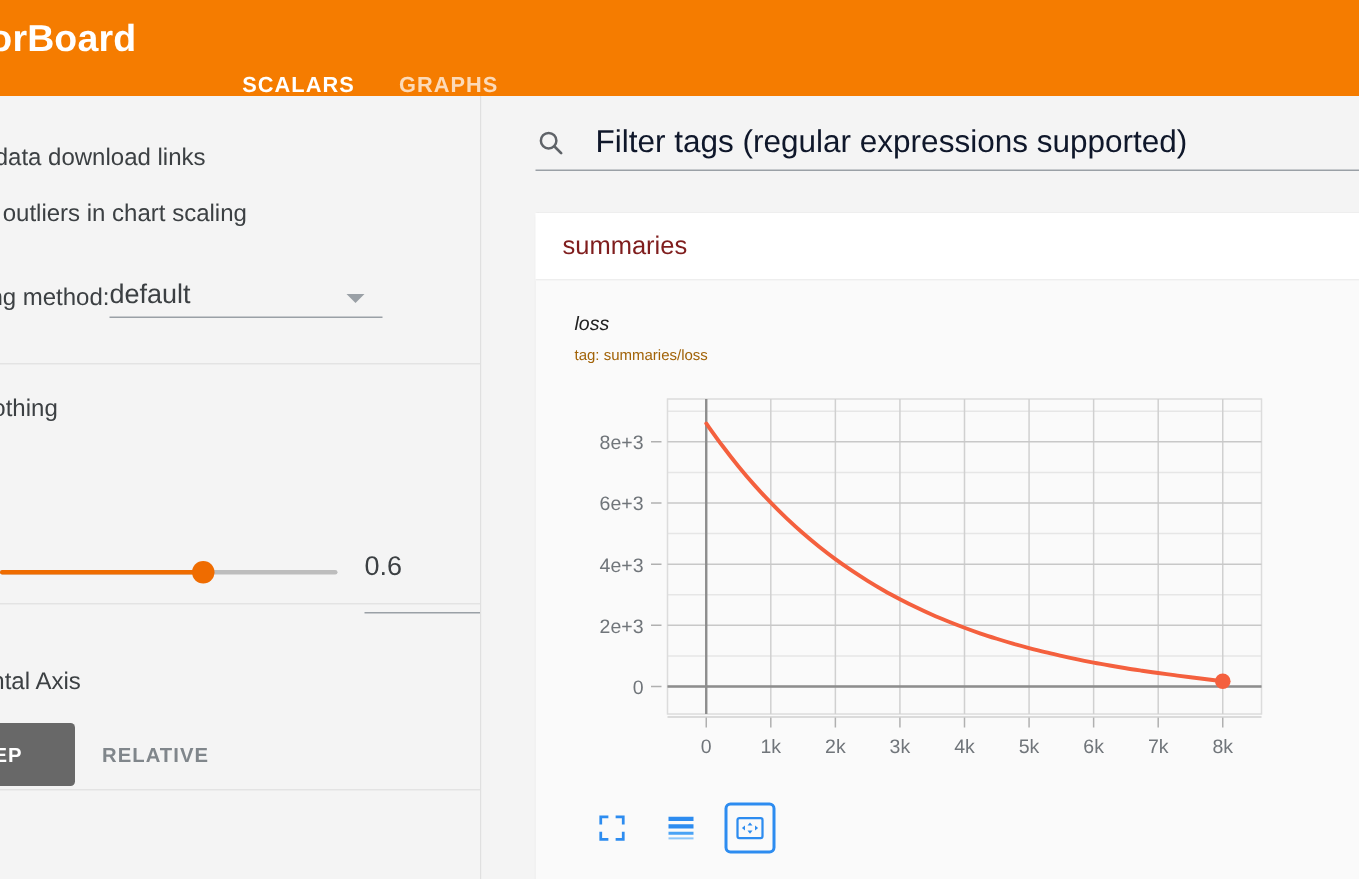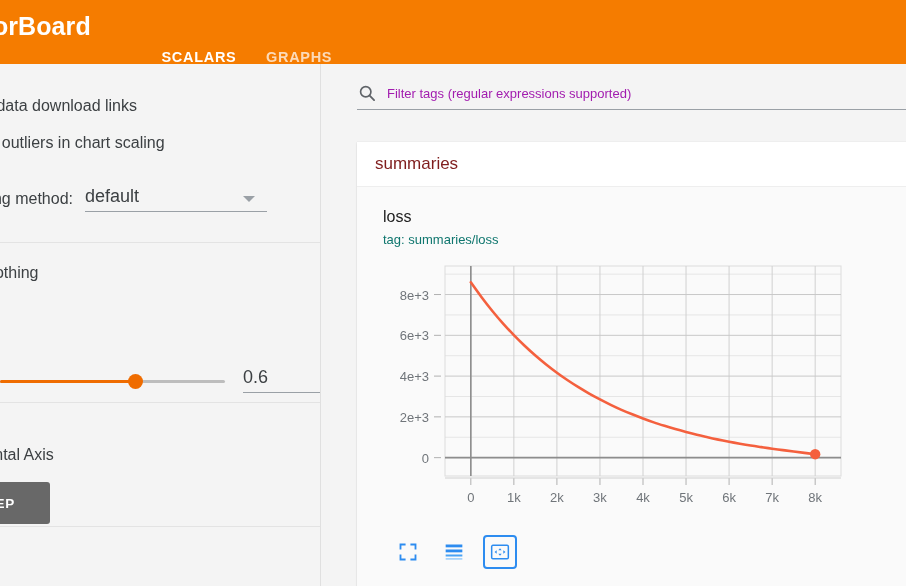--- a/index.html
+++ b/index.html
@@ -82,21 +82,20 @@
     align-items: flex-end;
   }
   #sort-label {
     font-size: 16px;
     color: #3c4043;
     white-space: nowrap;
     padding-bottom: 4px;
   }
   #sort-select {
     position: relative;
-    margin-left: 12px;
     width: 182px;
     border-bottom: 1px solid #9aa0a6;
     padding-bottom: 4px;
     display: flex;
     align-items: flex-start;
   }
   #sort-value {
     font-size: 18px;
     color: #3c4043;
     white-space: nowrap;
@@ -142,21 +141,21 @@
     width: 15px; height: 15px;
     border-radius: 50%;
     background: #ef6c00;
     cursor: pointer;
   }
   #smoothing-value-wrap {
     position: absolute;
     left: 243px; top: 303px;
     width: 78px;
     border-bottom: 1px solid #9aa0a6;
-    padding-bottom: 4px;
+    padding-bottom: 20px;
   }
   #smoothing-value {
     font-size: 18px;
     color: #3c4043;
   }
 
   #haxis-label { left: -52px; top: 382px; }
 
   #haxis-group {
     position: absolute;
@@ -202,23 +201,24 @@
     padding-bottom: 6px;
     display: flex;
     align-items: center;
   }
   #search-icon {
     width: 20px; height: 20px;
     margin-right: 10px;
     flex: none;
   }
   #tagfilter-text {
-    font-size: 13px;
-    color: #a21caf;
-    white-space: nowrap;
+    font-size: 21px;
+    color: #0f172a;
+    white-space: nowrap;
+    margin-left: 10px;
   }
 
   #card {
     position: absolute;
     left: 36px; top: 78px;
     width: 560px; height: 470px;
     background: #fafafa;
     box-shadow: 0 1px 2px rgba(0,0,0,0.10), 0 0 1px rgba(0,0,0,0.12);
   }
   #card-header {
@@ -232,28 +232,29 @@
   }
   #card-header-title {
     font-size: 17px;
     color: #7f1d1d;
     padding-left: 18px;
   }
 
   #chart-title {
     position: absolute;
     left: 26px; top: 66px;
-    font-size: 16px;
+    font-size: 13px;
     color: #212121;
+    font-style: italic;
   }
   #chart-tag {
     position: absolute;
     left: 26px; top: 90px;
-    font-size: 13px;
-    color: #0f766e;
+    font-size: 10px;
+    color: #a16207;
   }
 
   #plot {
     position: absolute;
     left: 26px; top: 116px;
     width: 470px; height: 260px;
   }
 
   #chart-actions {
     position: absolute;
@@ -307,20 +308,21 @@
   <div id="smoothing-value-wrap">
     <span id="smoothing-value">0.6</span>
   </div>
 
   <div id="div2" class="divider"></div>
 
   <div id="haxis-label" class="side-row">Horizontal Axis</div>
 
   <div id="haxis-group">
     <div class="haxis-btn selected">STEP</div>
+    <div class="haxis-btn">RELATIVE</div>
   </div>
 
   <div id="div3" class="divider"></div>
 
 </div>
 
 <div id="main">
 
   <div id="tagfilter">
     <svg id="search-icon" viewBox="0 0 24 24">

